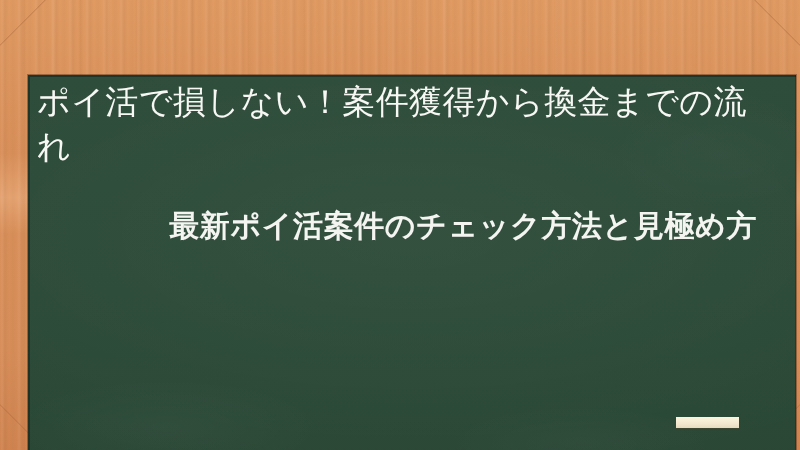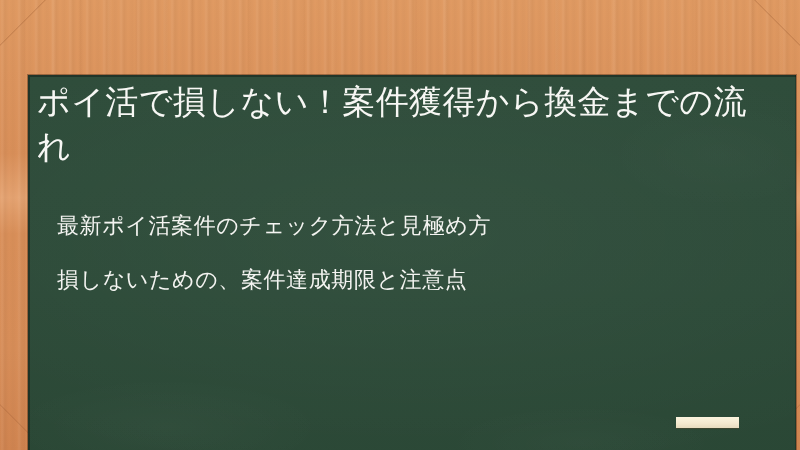--- a/index.html
+++ b/index.html
@@ -126,25 +126,26 @@
     white-space: pre-wrap;
   }
   .bullets {
     position: absolute;
     left: 29px;
     top: 124px;
     width: 700px;
   }
   .bullet-line {
     color: #f4f4f1;
-    font-size: 22px;
+    font-size: 30px;
     line-height: 54px;
-    font-weight: 400;
+    font-weight: 700;
     letter-spacing: 0.6px;
     white-space: nowrap;
+    text-align: right;
   }
 
   
   .chalk {
     position: absolute;
     left: 676px;
     top: 417px;
     width: 63px;
     height: 11px;
     background: linear-gradient(180deg, #fbf4de 0%, #f5ead0 55%, #e8dcbf 100%);
@@ -166,21 +167,20 @@
 
   <div class="board">
     <div class="board-dust"></div>
 
     <div class="board-content">
 
       <div class="title">ポイ活で損しない！案件獲得から換金までの流れ</div>
 
       <div class="bullets">
         <div class="bullet-line">最新ポイ活案件のチェック方法と見極め方</div>
-        <div class="bullet-line">損しないための、案件達成期限と注意点</div>
       </div>
 
     </div>
   </div>
 
   <div class="chalk"></div>
 
 </div>
 
 </body></html>

